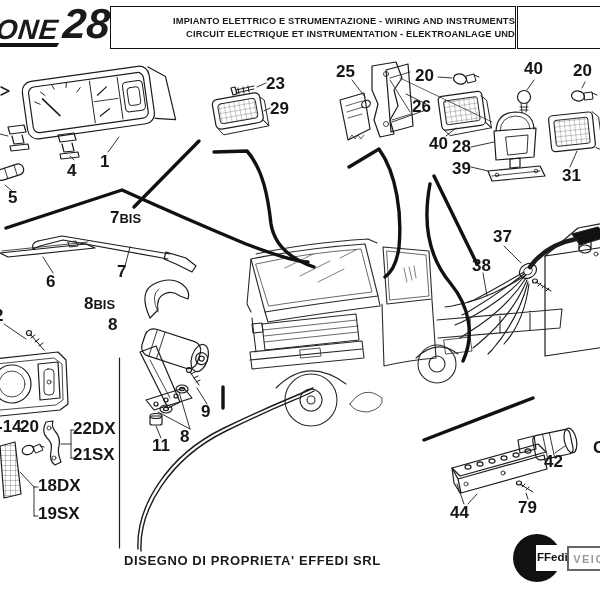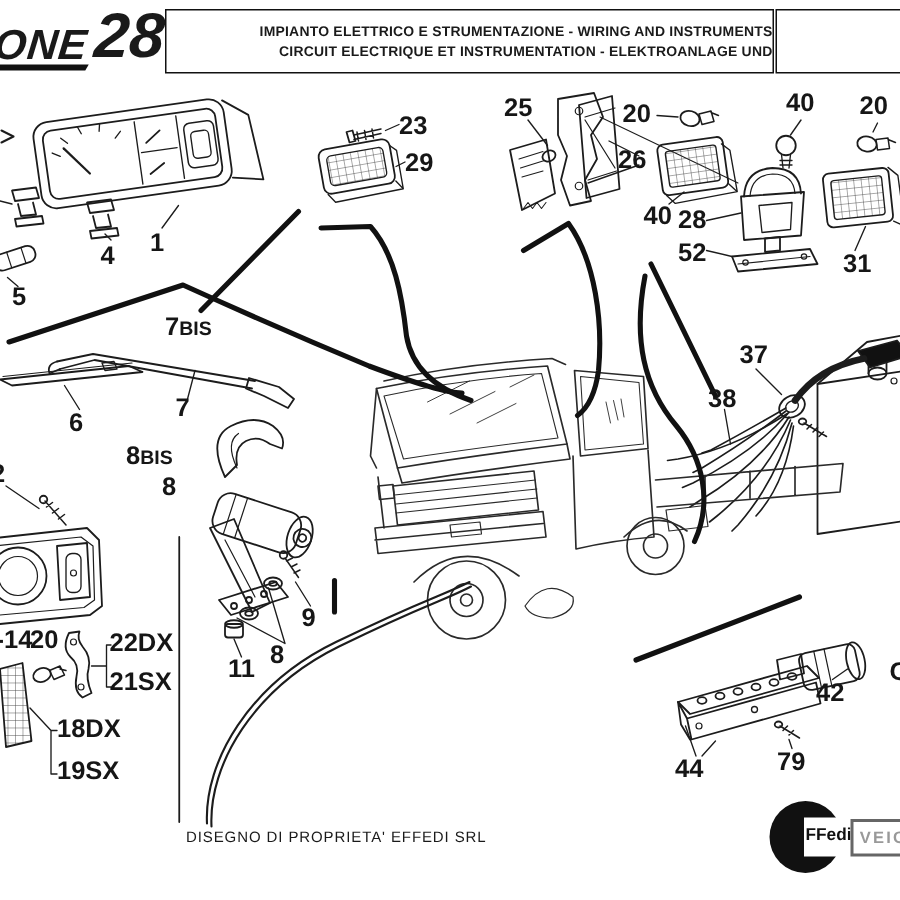--- a/index.html
+++ b/index.html
@@ -10,21 +10,21 @@
        justify-content:center;align-items:flex-end;text-align:center}
   .hdr-box div{font-weight:700;font-size:9.3px;line-height:12.6px;letter-spacing:.15px;white-space:nowrap}
   .hdr-box2{position:absolute;left:517px;top:6px;width:95px;height:41px;border:1.5px solid #111;background:#fff}
   .logo-one{position:absolute;left:-4px;top:14px;font-style:italic;font-weight:800;
        font-size:28px;letter-spacing:.5px;transform:skewX(-6deg)}
   .logo-bar{position:absolute;left:-6px;top:43px;width:64px;height:4px;background:#111;transform:skewX(-30deg)}
   .logo-num{position:absolute;left:63px;top:0px;font-style:italic;font-weight:800;font-size:42px;transform:skewX(-4deg)}
   .plabel{position:absolute;font-weight:600;font-size:17px;color:#161616;white-space:nowrap}
   .plabel .sfx{font-size:13px}
   svg{position:absolute;left:0;top:0}
-  .footer-text{position:absolute;left:124px;top:553px;font-weight:400;font-size:10px;letter-spacing:.6px}
+  .footer-text{position:absolute;left:124px;top:553px;font-weight:700;font-size:13px;letter-spacing:.6px}
   .eff-circle{position:absolute;left:513px;top:534px;width:48px;height:48px;border-radius:50%;background:#111}
   .eff-notch{position:absolute;left:536px;top:545px;width:27px;height:26px;background:#fff}
   .eff-text{position:absolute;left:537px;top:551px;font-weight:700;font-size:11.5px;color:#111}
   .eff-badge{position:absolute;left:567px;top:546px;width:40px;height:21px;border:2px solid #666;
        background:#fff;display:flex;align-items:center;justify-content:center}
   .eff-badge span{font-weight:700;font-size:11px;color:#999;letter-spacing:1.5px}
 </style>
 </head>
 <body>
 
@@ -331,21 +331,21 @@
 <div class="plabel" style="left:73px;top:445px">21SX</div>
 <div class="plabel" style="left:38px;top:476px">18DX</div>
 <div class="plabel" style="left:38px;top:504px">19SX</div>
 <div class="plabel" style="left:266px;top:74px">23</div>
 <div class="plabel" style="left:270px;top:99px">29</div>
 <div class="plabel" style="left:336px;top:62px">25</div>
 <div class="plabel" style="left:415px;top:66px">20</div>
 <div class="plabel" style="left:412px;top:97px">26</div>
 <div class="plabel" style="left:429px;top:134px">40</div>
 <div class="plabel" style="left:452px;top:137px">28</div>
-<div class="plabel" style="left:452px;top:159px">52</div>
+<div class="plabel" style="left:452px;top:159px">39</div>
 <div class="plabel" style="left:524px;top:59px">40</div>
 <div class="plabel" style="left:573px;top:61px">20</div>
 <div class="plabel" style="left:562px;top:166px">31</div>
 <div class="plabel" style="left:493px;top:227px">37</div>
 <div class="plabel" style="left:472px;top:256px">38</div>
 <div class="plabel" style="left:544px;top:452px">42</div>
 <div class="plabel" style="left:518px;top:498px">79</div>
 <div class="plabel" style="left:450px;top:503px">44</div>
 <div class="plabel" style="left:593px;top:438px">C</div>
 

